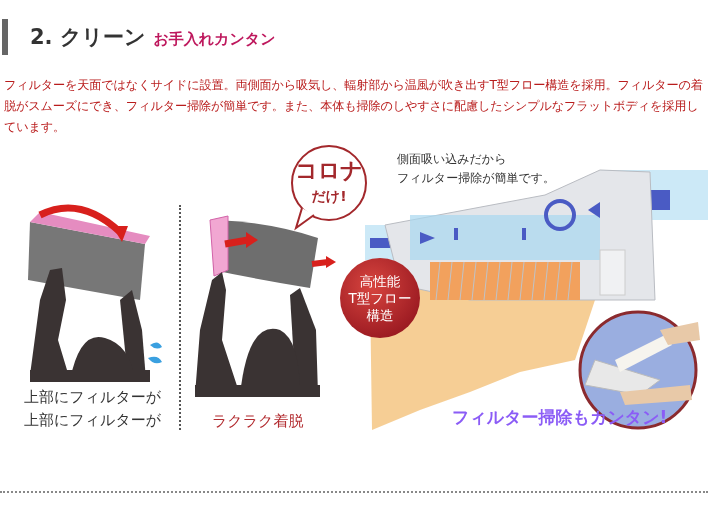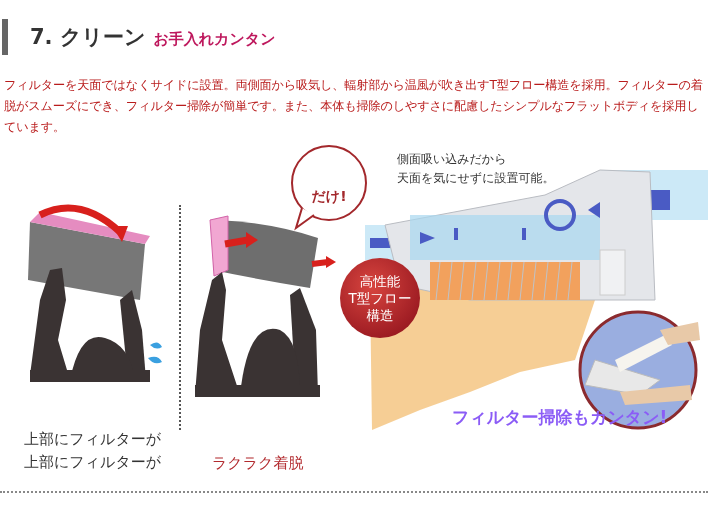--- a/index.html
+++ b/index.html
@@ -3,37 +3,37 @@
 <meta charset="utf-8">
 <style>
   html,body{margin:0;padding:0;background:#fff;}
   body{width:708px;height:518px;position:relative;overflow:hidden;font-family:"DejaVu Sans","Liberation Sans",sans-serif;color:#333;}
   .heading{position:absolute;left:0;top:18px;height:38px;display:flex;align-items:center;}
   .heading .bar{width:6px;height:36px;background:#666;margin-left:2px;}
   .heading .num{font-weight:bold;font-size:21px;color:#333;margin-left:22px;letter-spacing:0px;}
   .heading .sub{font-weight:bold;font-size:15px;color:#be185d;margin-left:8px;margin-top:4px;}
   .desc{position:absolute;left:4px;top:75px;width:704px;font-size:12.2px;line-height:21px;color:#b91c1c;letter-spacing:-0.2px;}
   .illus{position:absolute;left:0;top:140px;width:708px;height:300px;}
-  .cap{position:absolute;font-size:15px;color:#333;line-height:23px;margin-top:42px;}
+  .cap{position:absolute;font-size:15px;color:#333;line-height:23px;}
   .cap-red{color:#b22a2e;}
   .dotted-v{position:absolute;left:179px;top:205px;width:0;height:225px;border-left:2px dotted #555;}
   .dotted-h{position:absolute;left:0;top:491px;width:708px;border-top:2px dotted #888;}
   .bubble{position:absolute;left:290px;top:144px;width:78px;height:76px;}
   .bubble .b1{position:absolute;left:0;top:12px;width:78px;text-align:center;font-size:22px;color:#a3282c;font-weight:bold;}
   .bubble .b2{position:absolute;left:0;top:44px;width:78px;text-align:center;font-size:14px;color:#a3282c;font-weight:bold;}
   .note{position:absolute;left:397px;top:150px;font-size:12px;color:#333;line-height:19px;}
   .badge{position:absolute;left:340px;top:258px;width:80px;height:80px;border-radius:50%;background:radial-gradient(circle at 40% 35%,#d8453f,#9c1b22 75%);color:#fff;text-align:center;font-size:13.5px;line-height:17px;display:flex;flex-direction:column;justify-content:center;align-items:center;}
   .filter-cap{position:absolute;left:452px;top:406px;font-size:17px;font-weight:bold;color:#8b5cf6;}
 </style>
 </head>
 <body>
 
 <div class="heading">
   <div class="bar"></div>
-  <span class="num">7. クリーン</span>
+  <span class="num">2. クリーン</span>
   <span class="sub">お手入れカンタン</span>
 </div>
 
 <div class="desc">フィルターを天面ではなくサイドに設置。両側面から吸気し、輻射部から温風が吹き出すT型フロー構造を採用。フィルターの着脱がスムーズにでき、フィルター掃除が簡単です。また、本体も掃除のしやすさに配慮したシンプルなフラットボディを採用しています。</div>
 
 <svg class="illus" width="708" height="300" viewBox="0 140 708 300" xmlns="http://www.w3.org/2000/svg">
 
   <g>
     <polygon points="30,222 145,244 140,300 28,280" fill="#777"></polygon>
     <polygon points="30,222 40,212 150,236 145,244" fill="#e58cc0"></polygon>
@@ -110,26 +110,27 @@
 <div class="dotted-v"></div>
 
 <div class="cap" style="left:24px;top:386px;">
   <div>上部にフィルターが</div>
   <div>上部にフィルターが</div>
 </div>
 
 <div class="cap cap-red" style="left:212px;top:410px;">ラクラク着脱</div>
 
 <div class="bubble">
+  <div class="b1">コロナ</div>
   <div class="b2">だけ!</div>
 </div>
 
 <div class="note">
   <div>側面吸い込みだから</div>
-  <div>天面を気にせずに設置可能。</div>
+  <div>フィルター掃除が簡単です。</div>
 </div>
 
 <div class="badge">
   <div>高性能</div>
   <div>T型フロー</div>
   <div>構造</div>
 </div>
 
 <div class="filter-cap">フィルター掃除もカンタン!</div>
 

